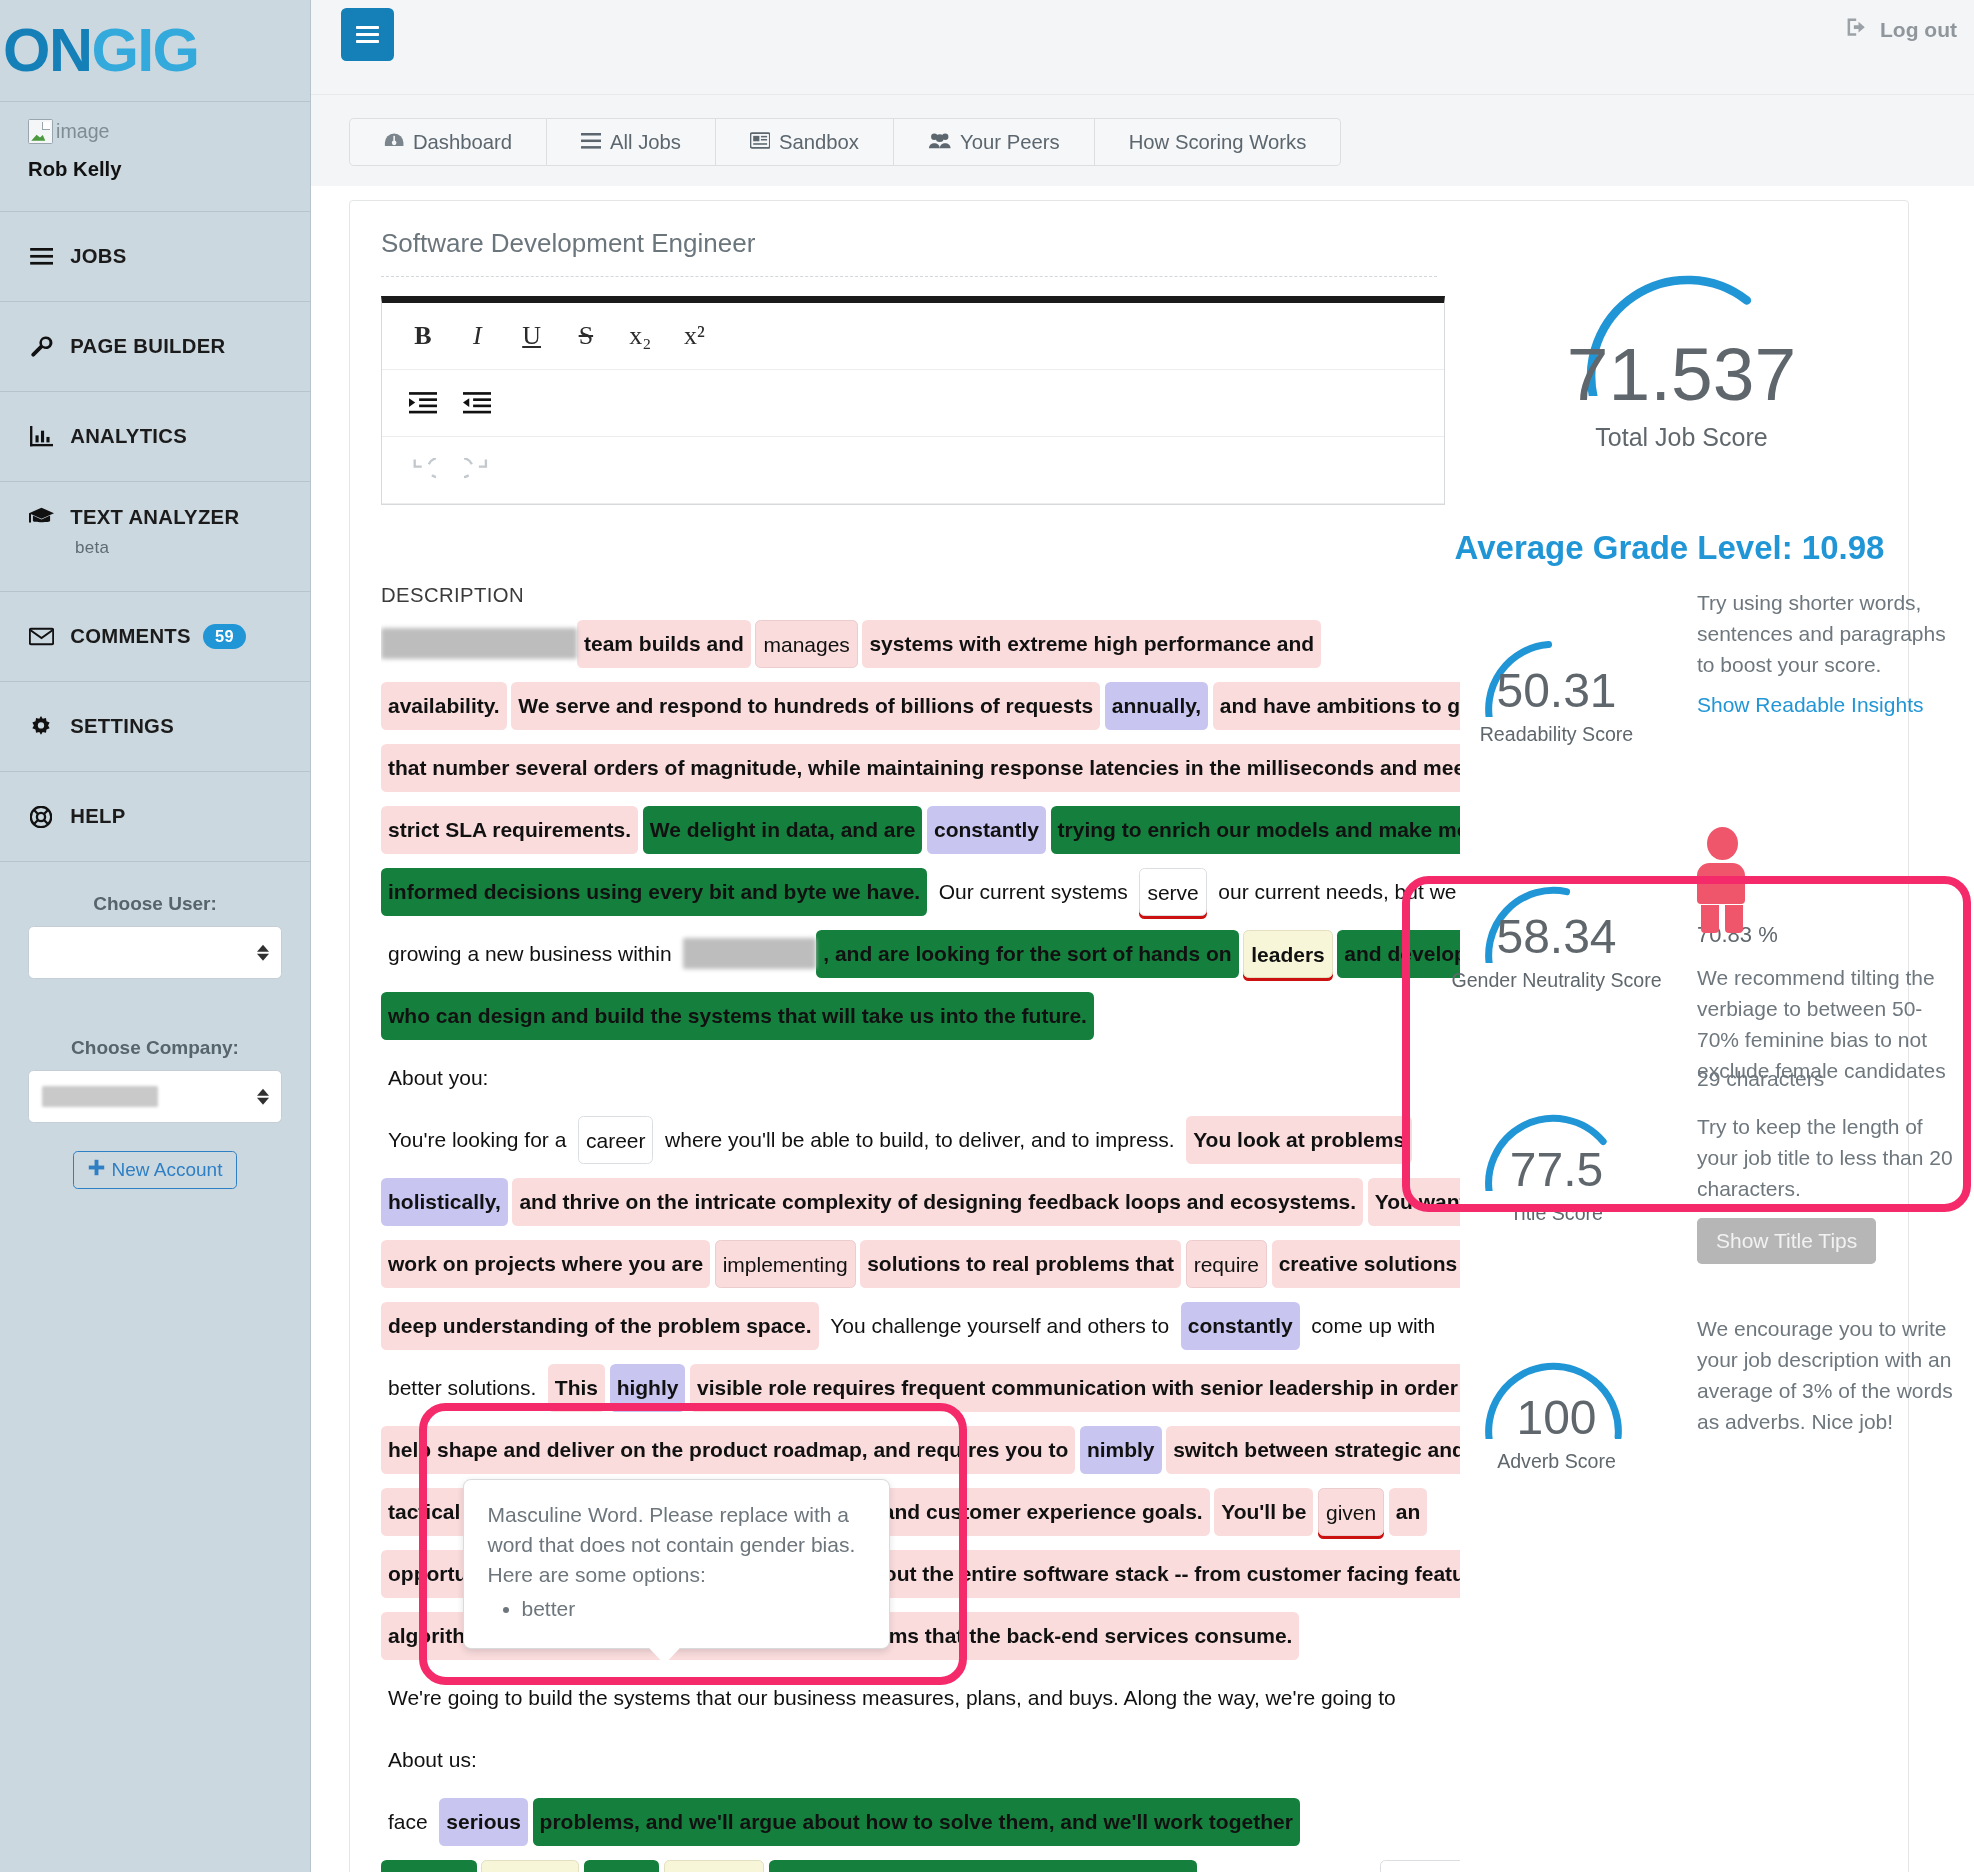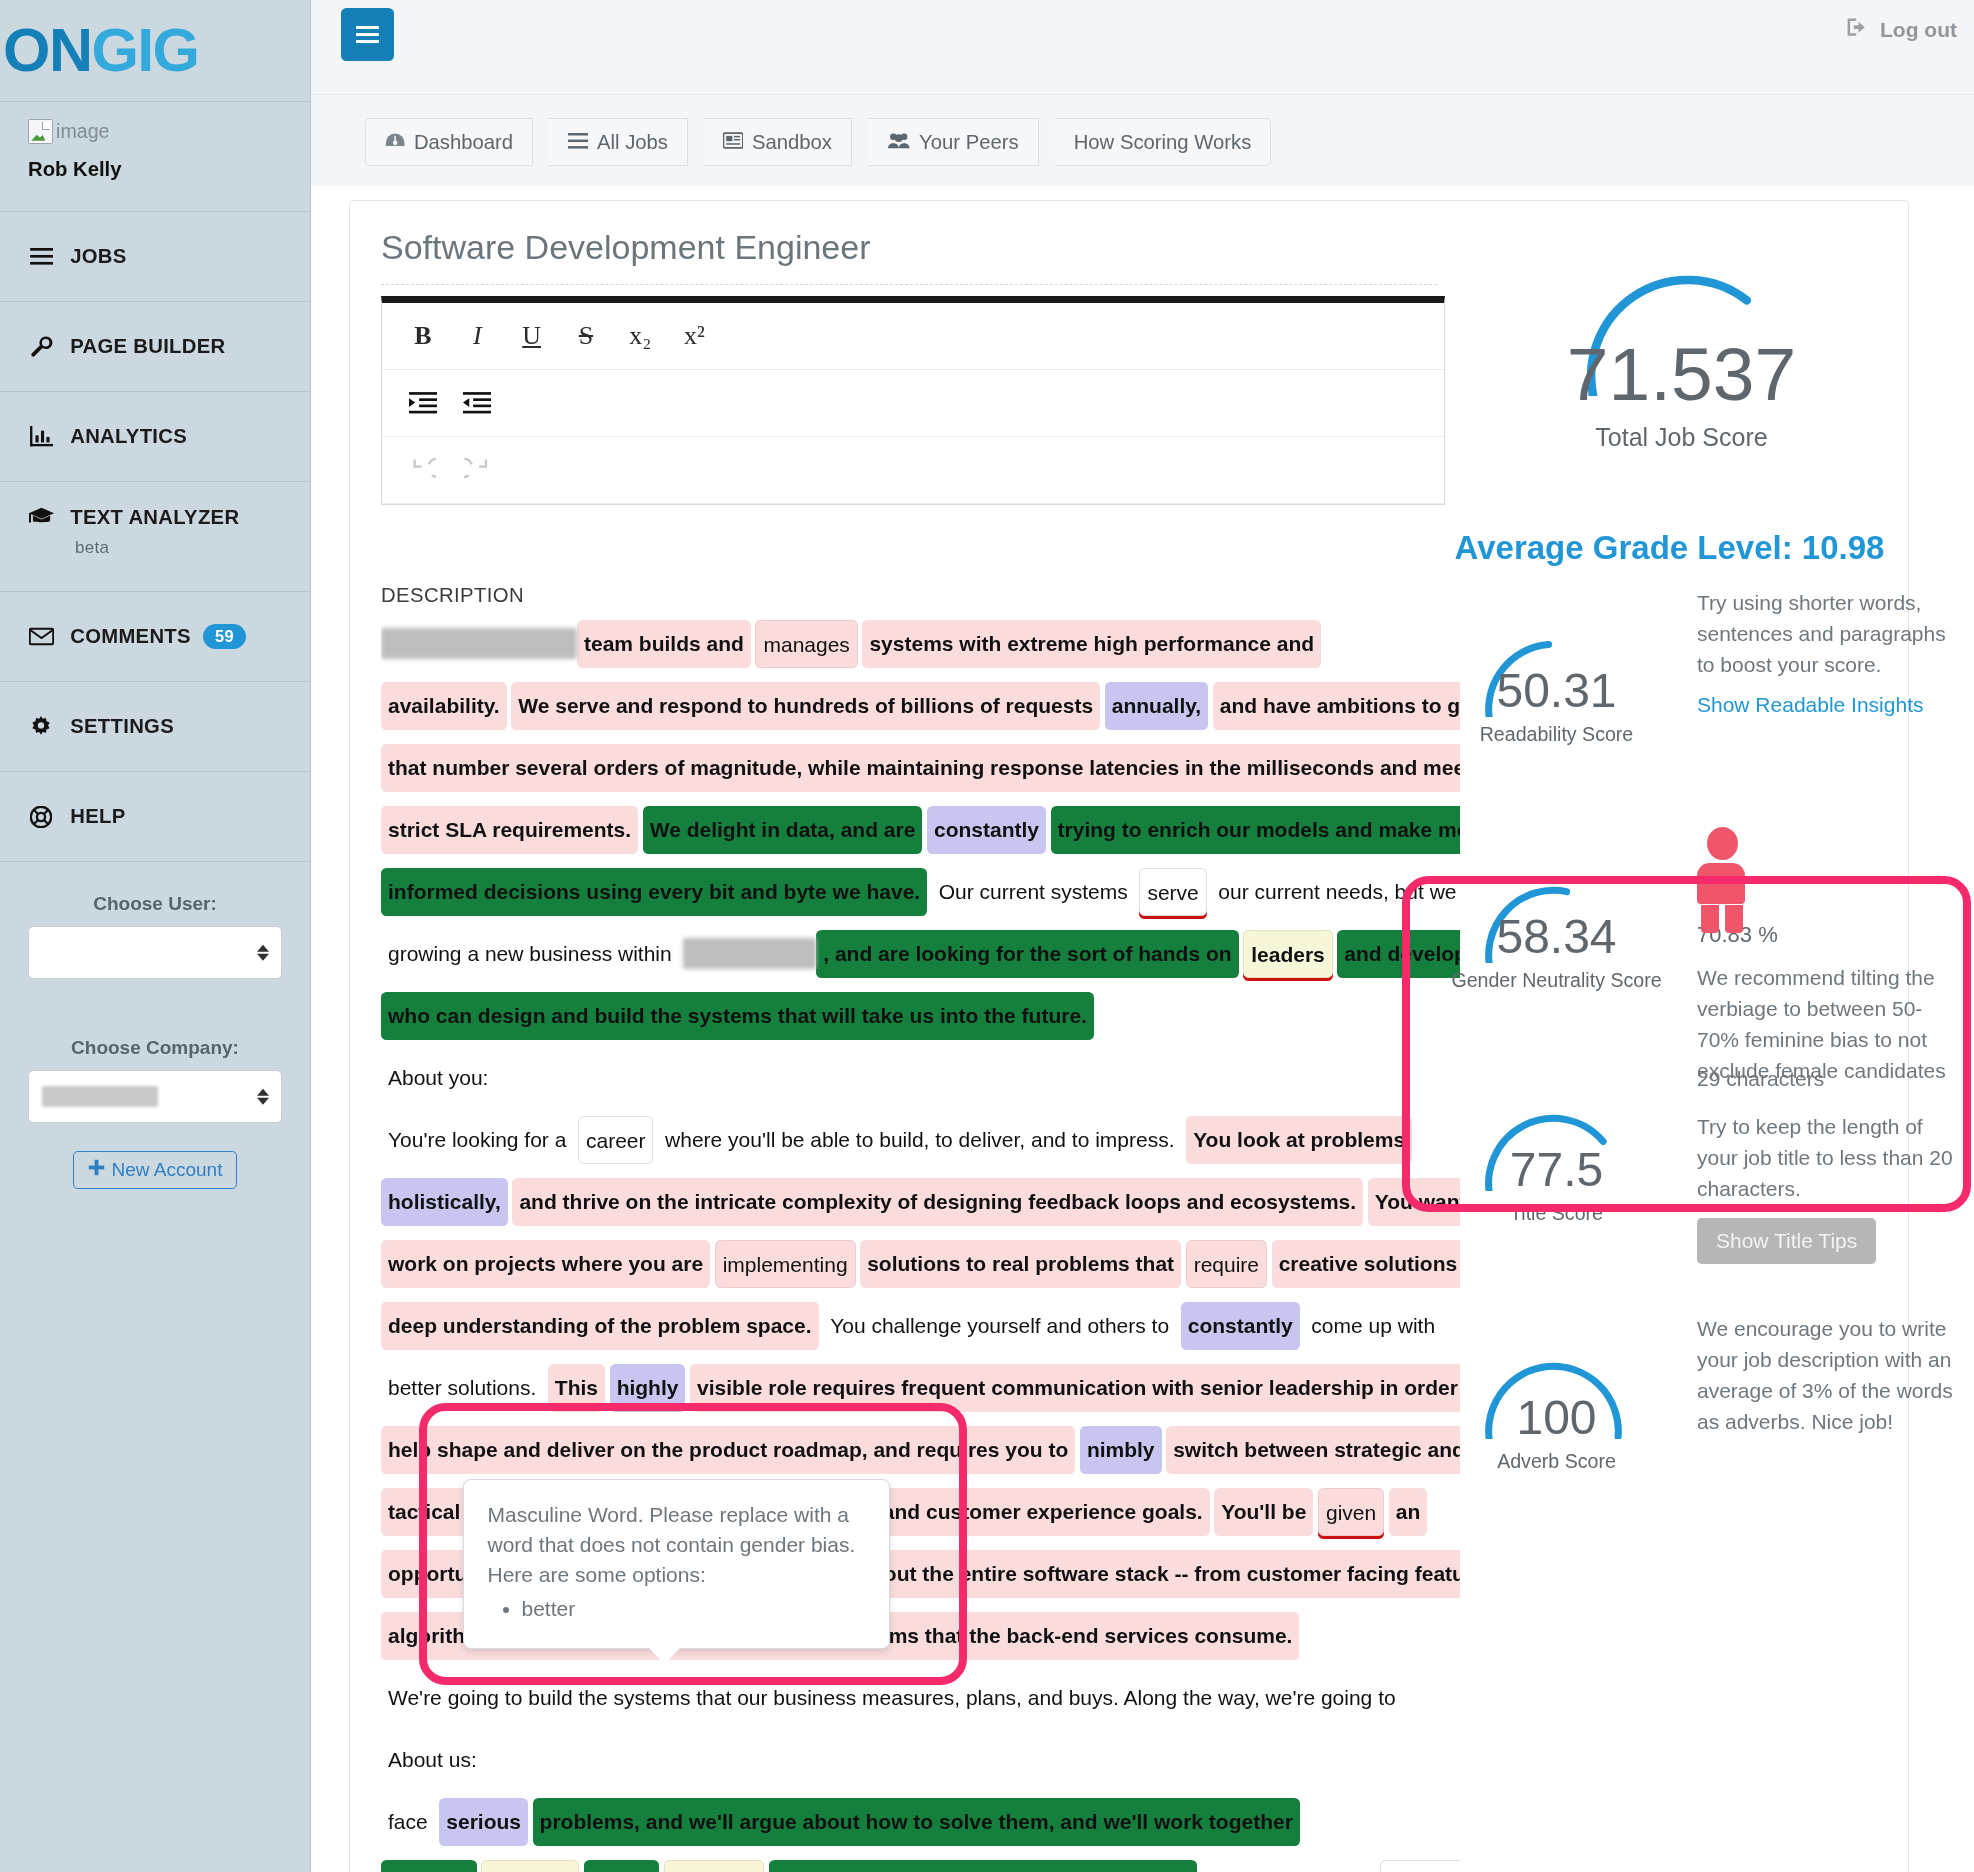--- a/index.html
+++ b/index.html
@@ -104,34 +104,34 @@
   }
 
   #tabstrip {
     position:absolute; left:311px; top:94px; right:0; height:92px;
     background:#f4f5f7; border-top:0.8px solid #e6e8ea;
   }
   #tabs { position:absolute; left:38px; top:23px; display:flex; }
   .tab {
     border:0.8px solid #dcdfe2; background:#f6f7f8; border-left:none;
     height:48px; display:flex; align-items:center; gap:8.6px;
-    padding: 0 19px; font-size:20.3px; color:#5b6view; color:#5b666e; cursor:pointer;
-    font-family:"Liberation Sans",sans-serif; white-space:nowrap;margin-left:16px;
+    padding: 0 34px; font-size:20.3px; color:#5b6view; color:#5b666e; cursor:pointer;
+    font-family:"Liberation Sans",sans-serif; white-space:nowrap;
   }
   .tab:first-child { border-left:0.8px solid #dcdfe2; border-radius:4.7px 0 0 4.7px; }
   .tab:last-child { border-radius:0 4.7px 4.7px 0; }
 
   
   #card {
     position:absolute; left:349px; top:200px; width:1560px; height:1721px;
     background:#fff; border:0.8px solid #e3e5e7; border-radius:3.9px; overflow:hidden;
   }
   #jobtitle {
     position:absolute; left:31px; top:26.6px; width:1056px;
-    font-size: 34px; color:#6b757c; padding-bottom: 17px;
+    font-size: 26px; color:#6b757c; padding-bottom: 17px;
     border-bottom: 0.8px dashed #d4d7da;
     font-family:"Liberation Sans",sans-serif; outline:none;
   }
 
   #editor {
     position:absolute; left:31px; top:95px; width:1064px;
     border:0.8px solid #d7dadd; border-top: 7px solid #1b1b1b; background:#fff;
   }
   .tbrow { border-bottom:0.8px solid #ebedee; padding: 11px 17px; display:flex; gap:6.3px; align-items:center; }
   .tbtn {

